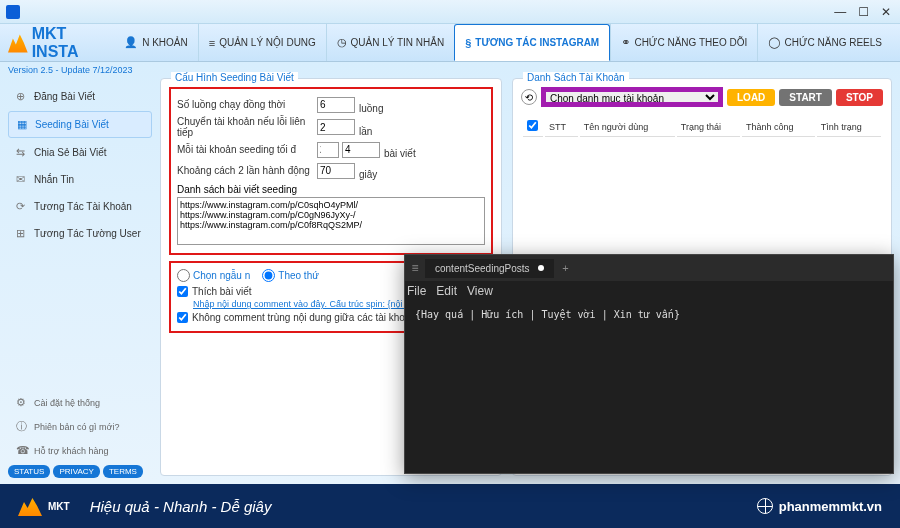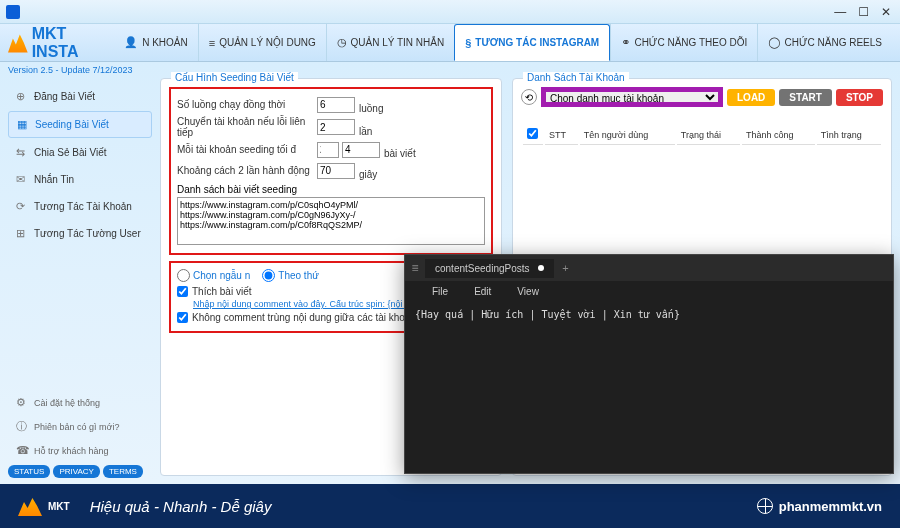--- a/index.html
+++ b/index.html
@@ -58,32 +58,32 @@
 
 .rpanel { flex: 1; min-width: 380px; padding: 8px; }
 .acct-controls { display: flex; align-items: center; gap: 4px; margin-bottom: 6px; }
 .acct-controls select { flex: 1; height: 20px; font-size: 10px; border: 5px solid #a21caf; }
 .refresh-ic { width: 16px; height: 16px; border: 1px solid #999; border-radius: 50%; display: flex; align-items: center; justify-content: center; font-size: 10px; cursor: pointer; }
 .btn { padding: 3px 10px; font-size: 10px; font-weight: bold; color: #fff; border: none; border-radius: 3px; cursor: pointer; }
 .btn.load { background: #ffb300; }
 .btn.start { background: #737373; }
 .btn.stop { background: #e53935; }
 .btn.start, .btn.stop { margin-left: auto; }
-.acct-table { width: 100%; margin-top: 16px; }
+.acct-table { width: 100%; margin-top: 8px; }
 .acct-table th { font-size: 9px; text-align: left; padding: 3px 4px; border-bottom: 1px solid #ddd; color: #333; font-weight: normal; }
 .acct-table th.chk-col { width: 20px; }
 .acct-table th input { width: 11px; height: 11px; }
 
 .editor-window { position: absolute; left: 404px; top: 254px; width: 490px; height: 220px; background: #1f1f1f; border: 1px solid #444; box-shadow: 0 4px 20px rgba(0,0,0,.4); z-index: 10; color: #ccc; }
 .editor-tabs { height: 26px; background: #2b2b2b; display: flex; align-items: center; }
 .ed-ic { width: 20px; text-align: center; font-size: 12px; color: #888; }
 .ed-tab { background: #1f1f1f; padding: 4px 10px; font-size: 10px; display: flex; align-items: center; gap: 8px; }
 .ed-tab .dot { width: 6px; height: 6px; border-radius: 50%; background: #fff; }
 .ed-plus { width: 24px; text-align: center; color: #888; cursor: pointer; }
-.editor-menu { height: 20px; display: flex; align-items: center; gap: 26px; padding: 0 27px; font-size: 10px; color: #ccc; }
+.editor-menu { height: 20px; display: flex; align-items: center; gap: 10px; padding: 0 2px; font-size: 12px; color: #ccc; }
 .editor-body { padding: 8px 10px; font-size: 10px; font-family: Consolas, monospace; color: #ddd; }
 
 .footer { position: absolute; bottom: 0; left: 0; right: 0; height: 44px; background: #0b2a5c; display: flex; align-items: center; padding: 0 18px; color: #fff; }
 .f-logo { display: flex; align-items: center; gap: 6px; }
 .f-mark { width: 24px; height: 20px; background: linear-gradient(#ffb300, #ff8800); clip-path: polygon(0 100%, 25% 30%, 40% 60%, 60% 10%, 80% 50%, 100% 100%); }
 .f-mkt { font-size: 10px; font-weight: bold; }
 .slogan { margin-left: 20px; font-size: 15px; font-style: italic; }
 .f-url { margin-left: auto; display: flex; align-items: center; gap: 6px; font-size: 13px; font-weight: bold; }
 .globe { width: 16px; height: 16px; border: 1.5px solid #fff; border-radius: 50%; position: relative; }
 .globe:before { content: ''; position: absolute; left: 0; right: 0; top: 50%; border-top: 1px solid #fff; }

